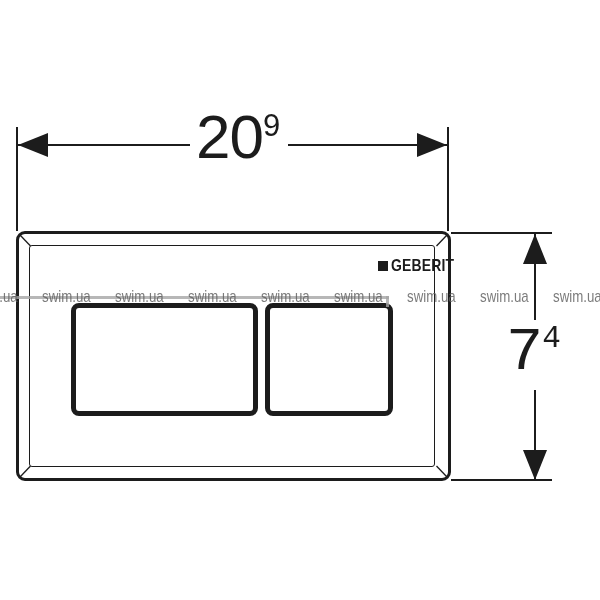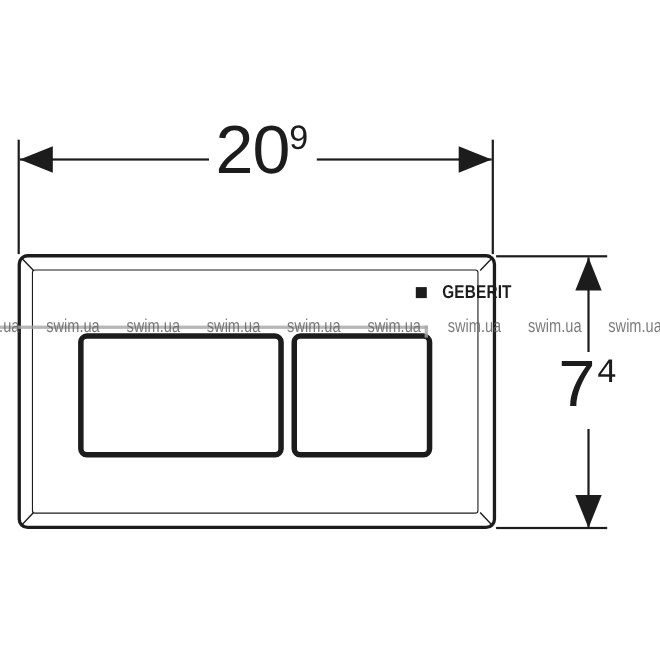--- a/index.html
+++ b/index.html
@@ -41,21 +41,21 @@
   .plate-outer{
     position:absolute;left:16px;top:231px;width:435px;height:250px;
     border:3px solid var(--ink);border-radius:9px;background:var(--bg);
   }
   .plate-inner{
     position:absolute;left:29px;top:245px;width:406px;height:222px;
     border:1.5px solid var(--ink);border-radius:3px;background:var(--bg);
   }
   .bevel-svg{position:absolute;left:16px;top:231px;width:435px;height:250px;}
   .logo{
-    position:absolute;left:342px;top:257px;display:flex;align-items:center;gap:14px;padding-left:36px;
+    position:absolute;left:342px;top:257px;display:flex;align-items:center;gap:3px;padding-left:36px;
   }
   .logo-square{width:10px;height:10px;background:var(--ink);}
   .logo-text{
     font-size:17px;font-weight:bold;color:var(--ink);line-height:1;
     letter-spacing:0.2px;transform:scaleX(0.82);transform-origin:left center;
     white-space:nowrap;
   }
   .flush-button{
     position:absolute;top:303px;height:113px;background:var(--bg);
     border:5px solid var(--ink);border-radius:8px;

